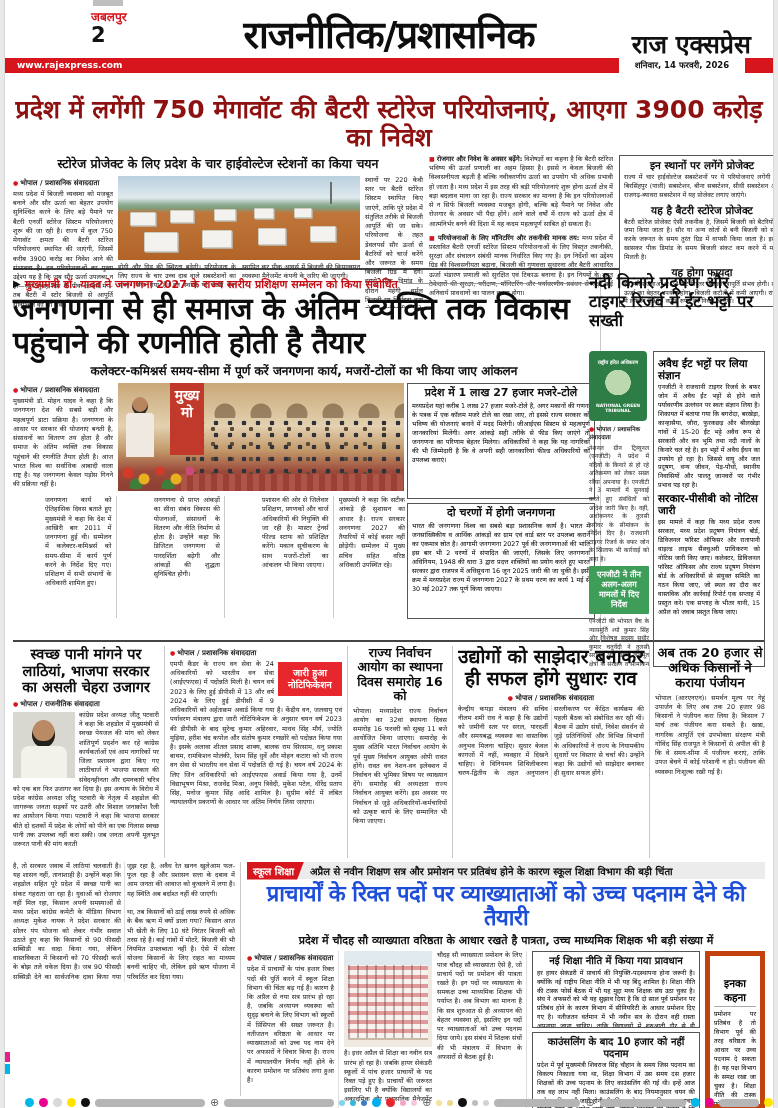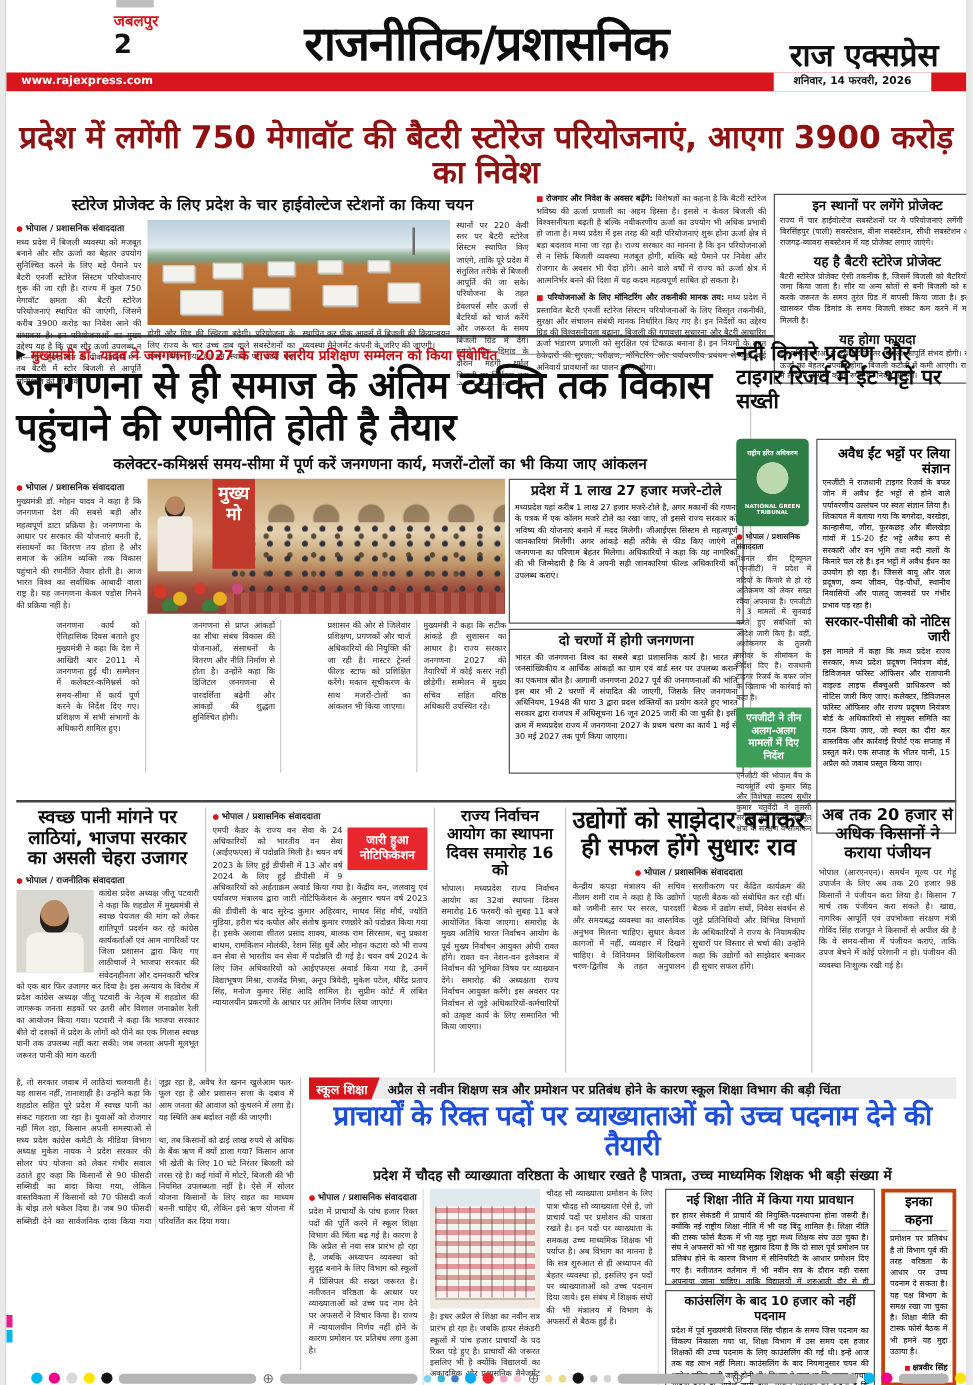--- a/index.html
+++ b/index.html
@@ -102,21 +102,21 @@
   #ngt-row { display:flex; gap:4px; height:316px; }
   #ngt-left { width:60px; flex:none; display:flex; flex-direction:column; }
   #photo-ngt { width:58px; height:70px; border-radius:4px; position:relative; overflow:hidden;
      background:radial-gradient(circle at 50% 45%, #bcd8ae 0 26%, #2e7d46 27% 100%); margin-bottom:2px; }
   #photo-ngt .l1 { position:absolute; top:8px; left:0; right:0; text-align:center; color:#fff; font-size:5px; font-weight:bold; }
   #photo-ngt .l2 { position:absolute; bottom:8px; left:0; right:0; text-align:center; color:#fff; font-size:4.5px; font-weight:bold; }
   #ngt-left .byline { font-size:6px; }
   #ngt-left .body-text { font-size:6px; }
   #ngt-green { background:#3f9d5a; color:#fff; font-weight:bold; font-size:8px; line-height:1.25; text-align:center; padding:4px 2px; margin:3px 0; border-radius:1px; }
   #ngt-box { flex:1; border:1px solid #555; padding:3px 4px; overflow:hidden; }
-  #ngt-box h4 { font-size:10.5px; text-align:right; line-height:1.15; margin:2px 0; }
+  #ngt-box h4 { font-size:10.5px; text-align:left; line-height:1.15; margin:2px 0; }
   #ngt-box p { font-size:6.3px; line-height:1.42; text-align:justify; }
 
   
   #s3 { position:absolute; left:8px; right:8px; top:646px; height:212px; display:flex; gap:5px; }
   .a3 { overflow:hidden; }
   .a3:not(:last-child) { border-right:1px solid #c9c9c9; padding-right:5px; }
   .a3 h3 { text-align:center; color:#0d0d0d; line-height:1.15; margin-bottom:3px; }
   #water { width:152px; flex:none; }
   #water h3 { font-size:14.5px; }
   #photo-portrait { float:left; width:62px; height:66px; margin:1px 4px 2px 0; position:relative; overflow:hidden; background:#d8d8d0; }
@@ -149,21 +149,21 @@
   #school-bldg { position:absolute; left:4%; right:4%; top:14%; bottom:10%;
      background:repeating-linear-gradient(0deg,#f6f3ef 0 5px,#e09a9a 5px 9px);
      box-shadow:0 2px 0 #c9b9a5; }
   #school-bldg::after { content:""; position:absolute; inset:0;
      background:repeating-linear-gradient(90deg, rgba(90,50,50,.35) 0 1.5px, transparent 1.5px 9px); }
   #school-c2 { width:90px; flex:none; overflow:hidden; border-right:1px solid #ddd; padding-right:4px; }
   #school-boxes { width:168px; flex:none; display:flex; flex-direction:column; gap:4px; }
   #school-boxes .nbox { flex:1; overflow:hidden; }
   #school-boxes h4 { font-size:10px; }
   #school-boxes p { font-size:6.3px; line-height:1.4; text-align:justify; }
-  #quotes { flex:1; border:3px solid #c2410c; padding:0 4px; overflow:hidden; }
+  #quotes { flex:1; border:5px solid #c2410c; padding:20px 4px; overflow:hidden; }
   #quotes h4 { font-size:10.5px; text-align:center; border-bottom:1px solid #aaa; padding-bottom:2px; margin-bottom:3px; }
   #quotes .q { font-size:6.3px; line-height:1.42; text-align:justify; }
   #quotes .qa { font-size:6.5px; font-weight:bold; text-align:right; margin-top:2px; }
   #quotes .qa::before { content:"■ "; color:#d6151c; font-size:5px; }
   #quotes .qr { font-size:6px; text-align:right; margin-bottom:3px; border-bottom:1px solid #ccc; padding-bottom:3px; }
 
   
   #marks { position:absolute; left:0; right:0; top:1097px; height:11px; display:flex; align-items:center; gap:5px; padding:0 20px; }
   .dot { width:9px; height:9px; border-radius:50%; flex:none; }
   .dot.sm { width:6px; height:6px; }

